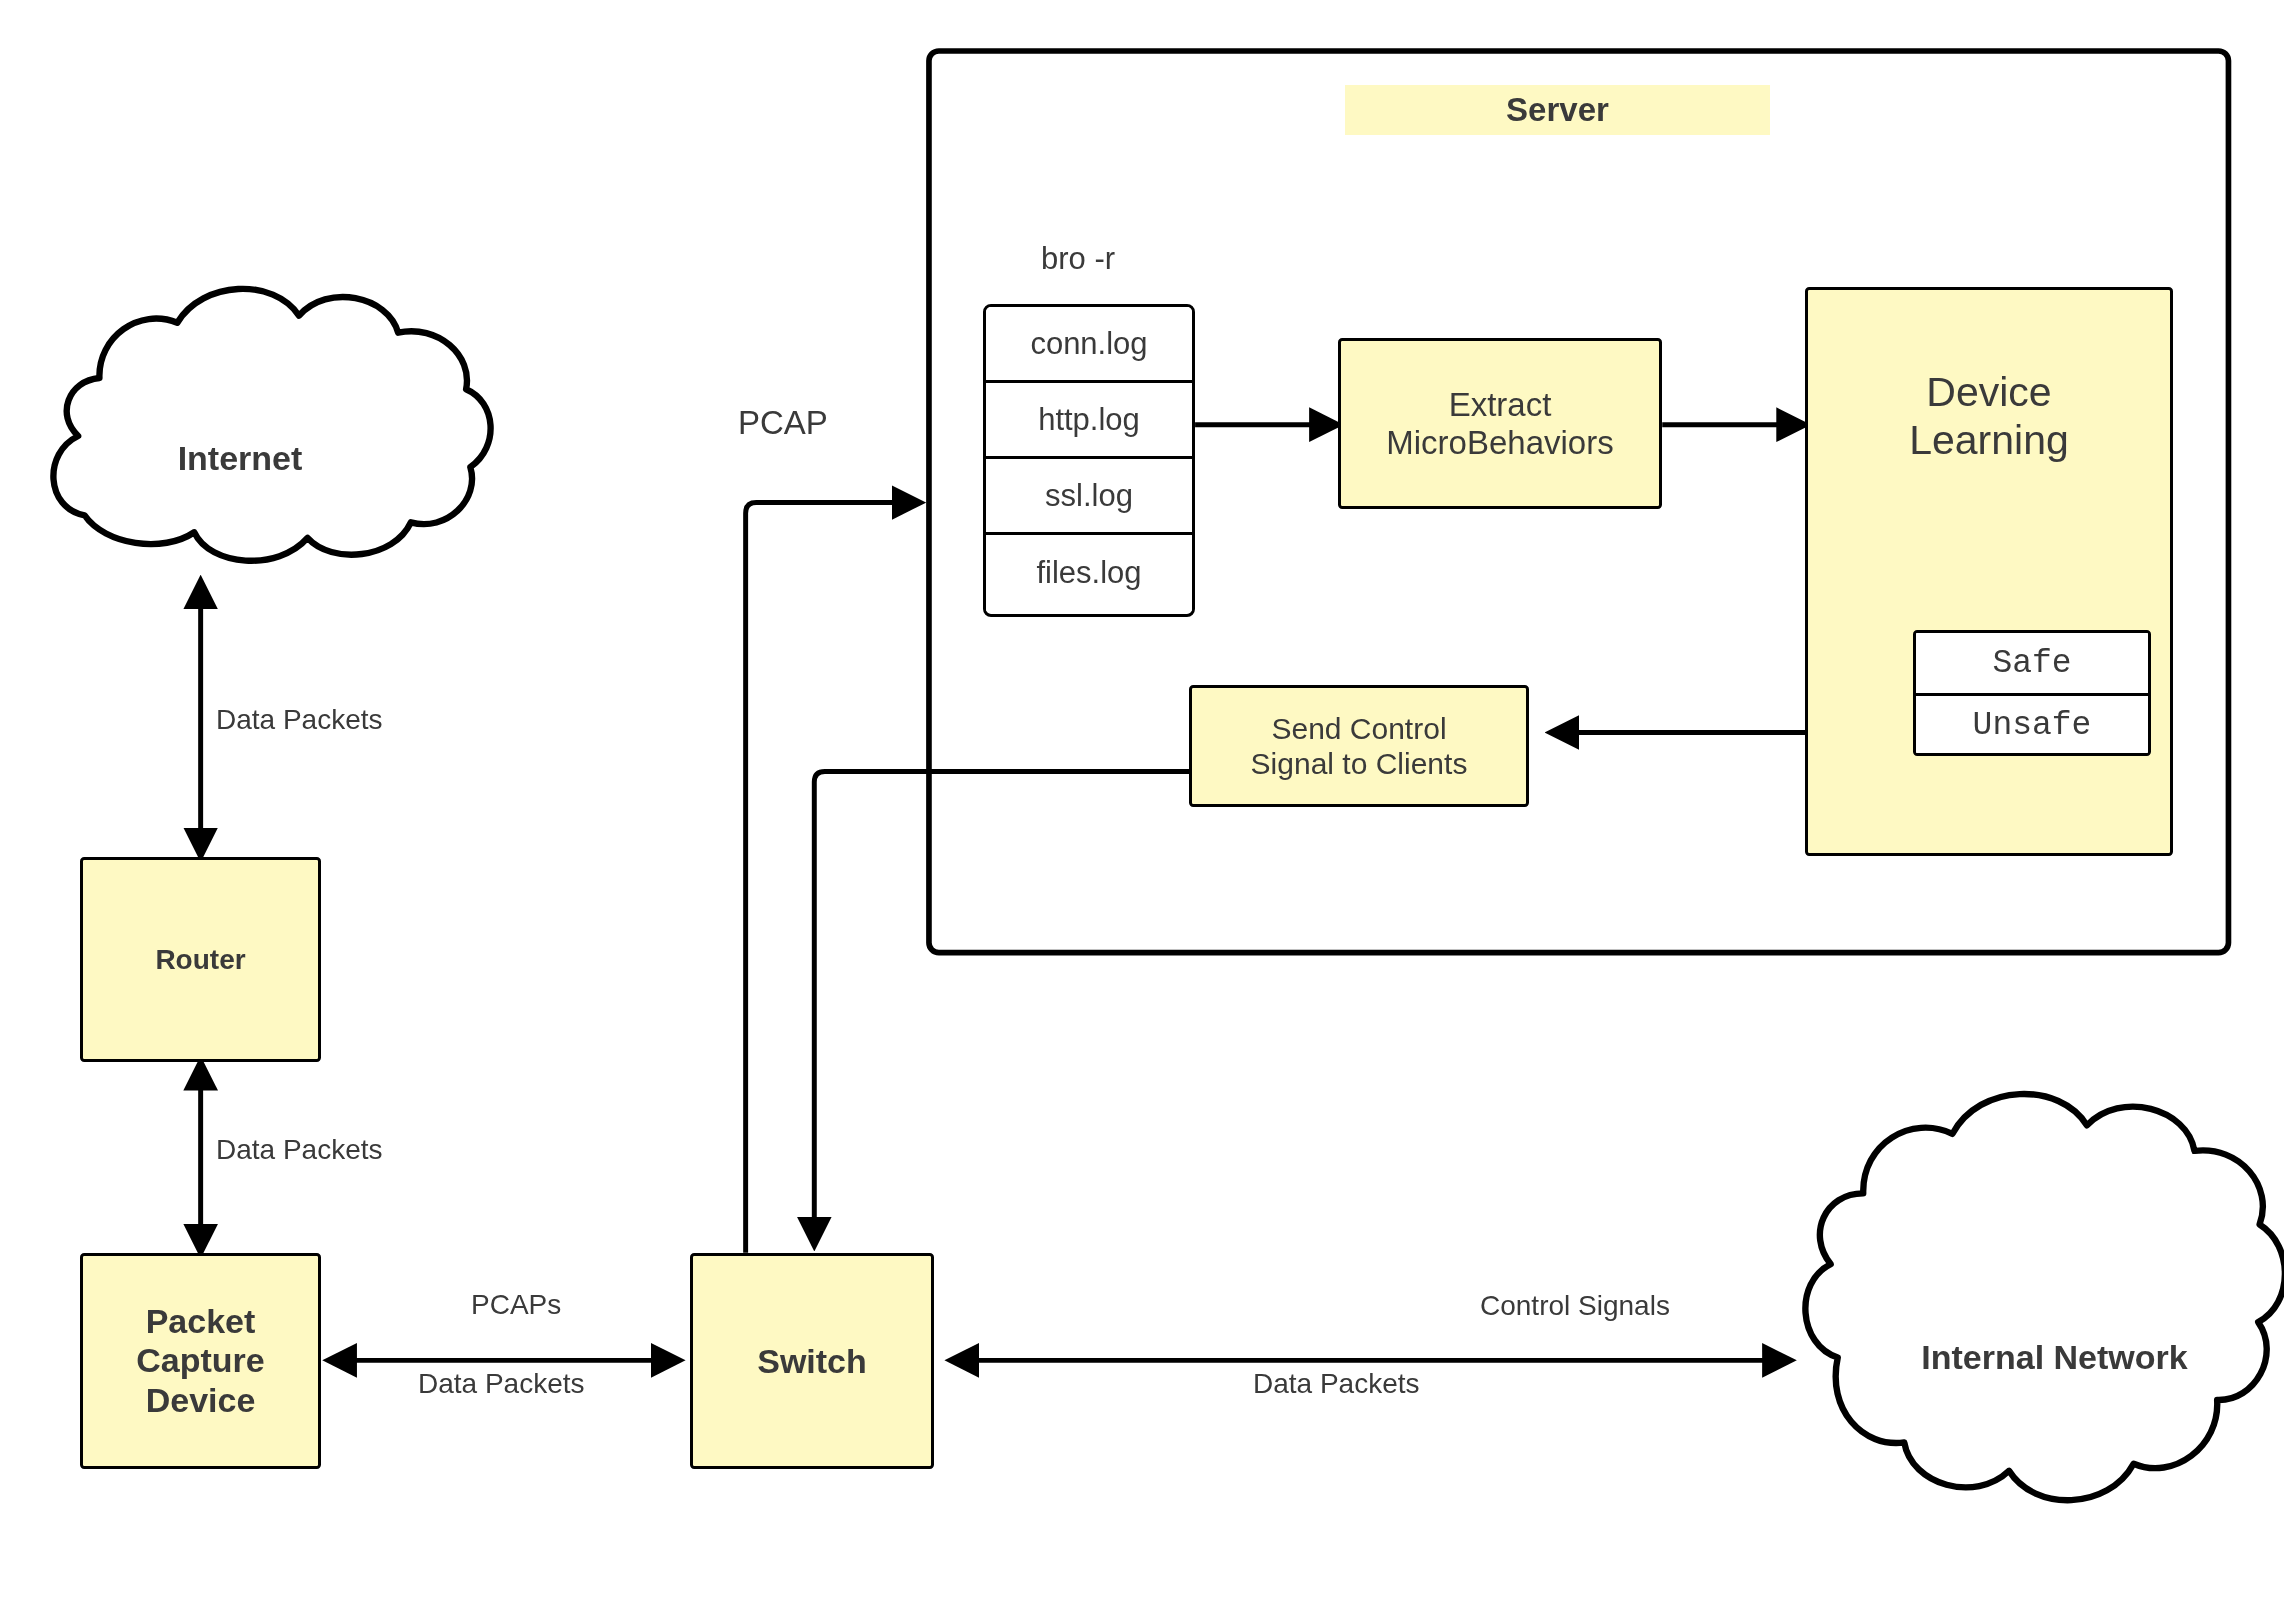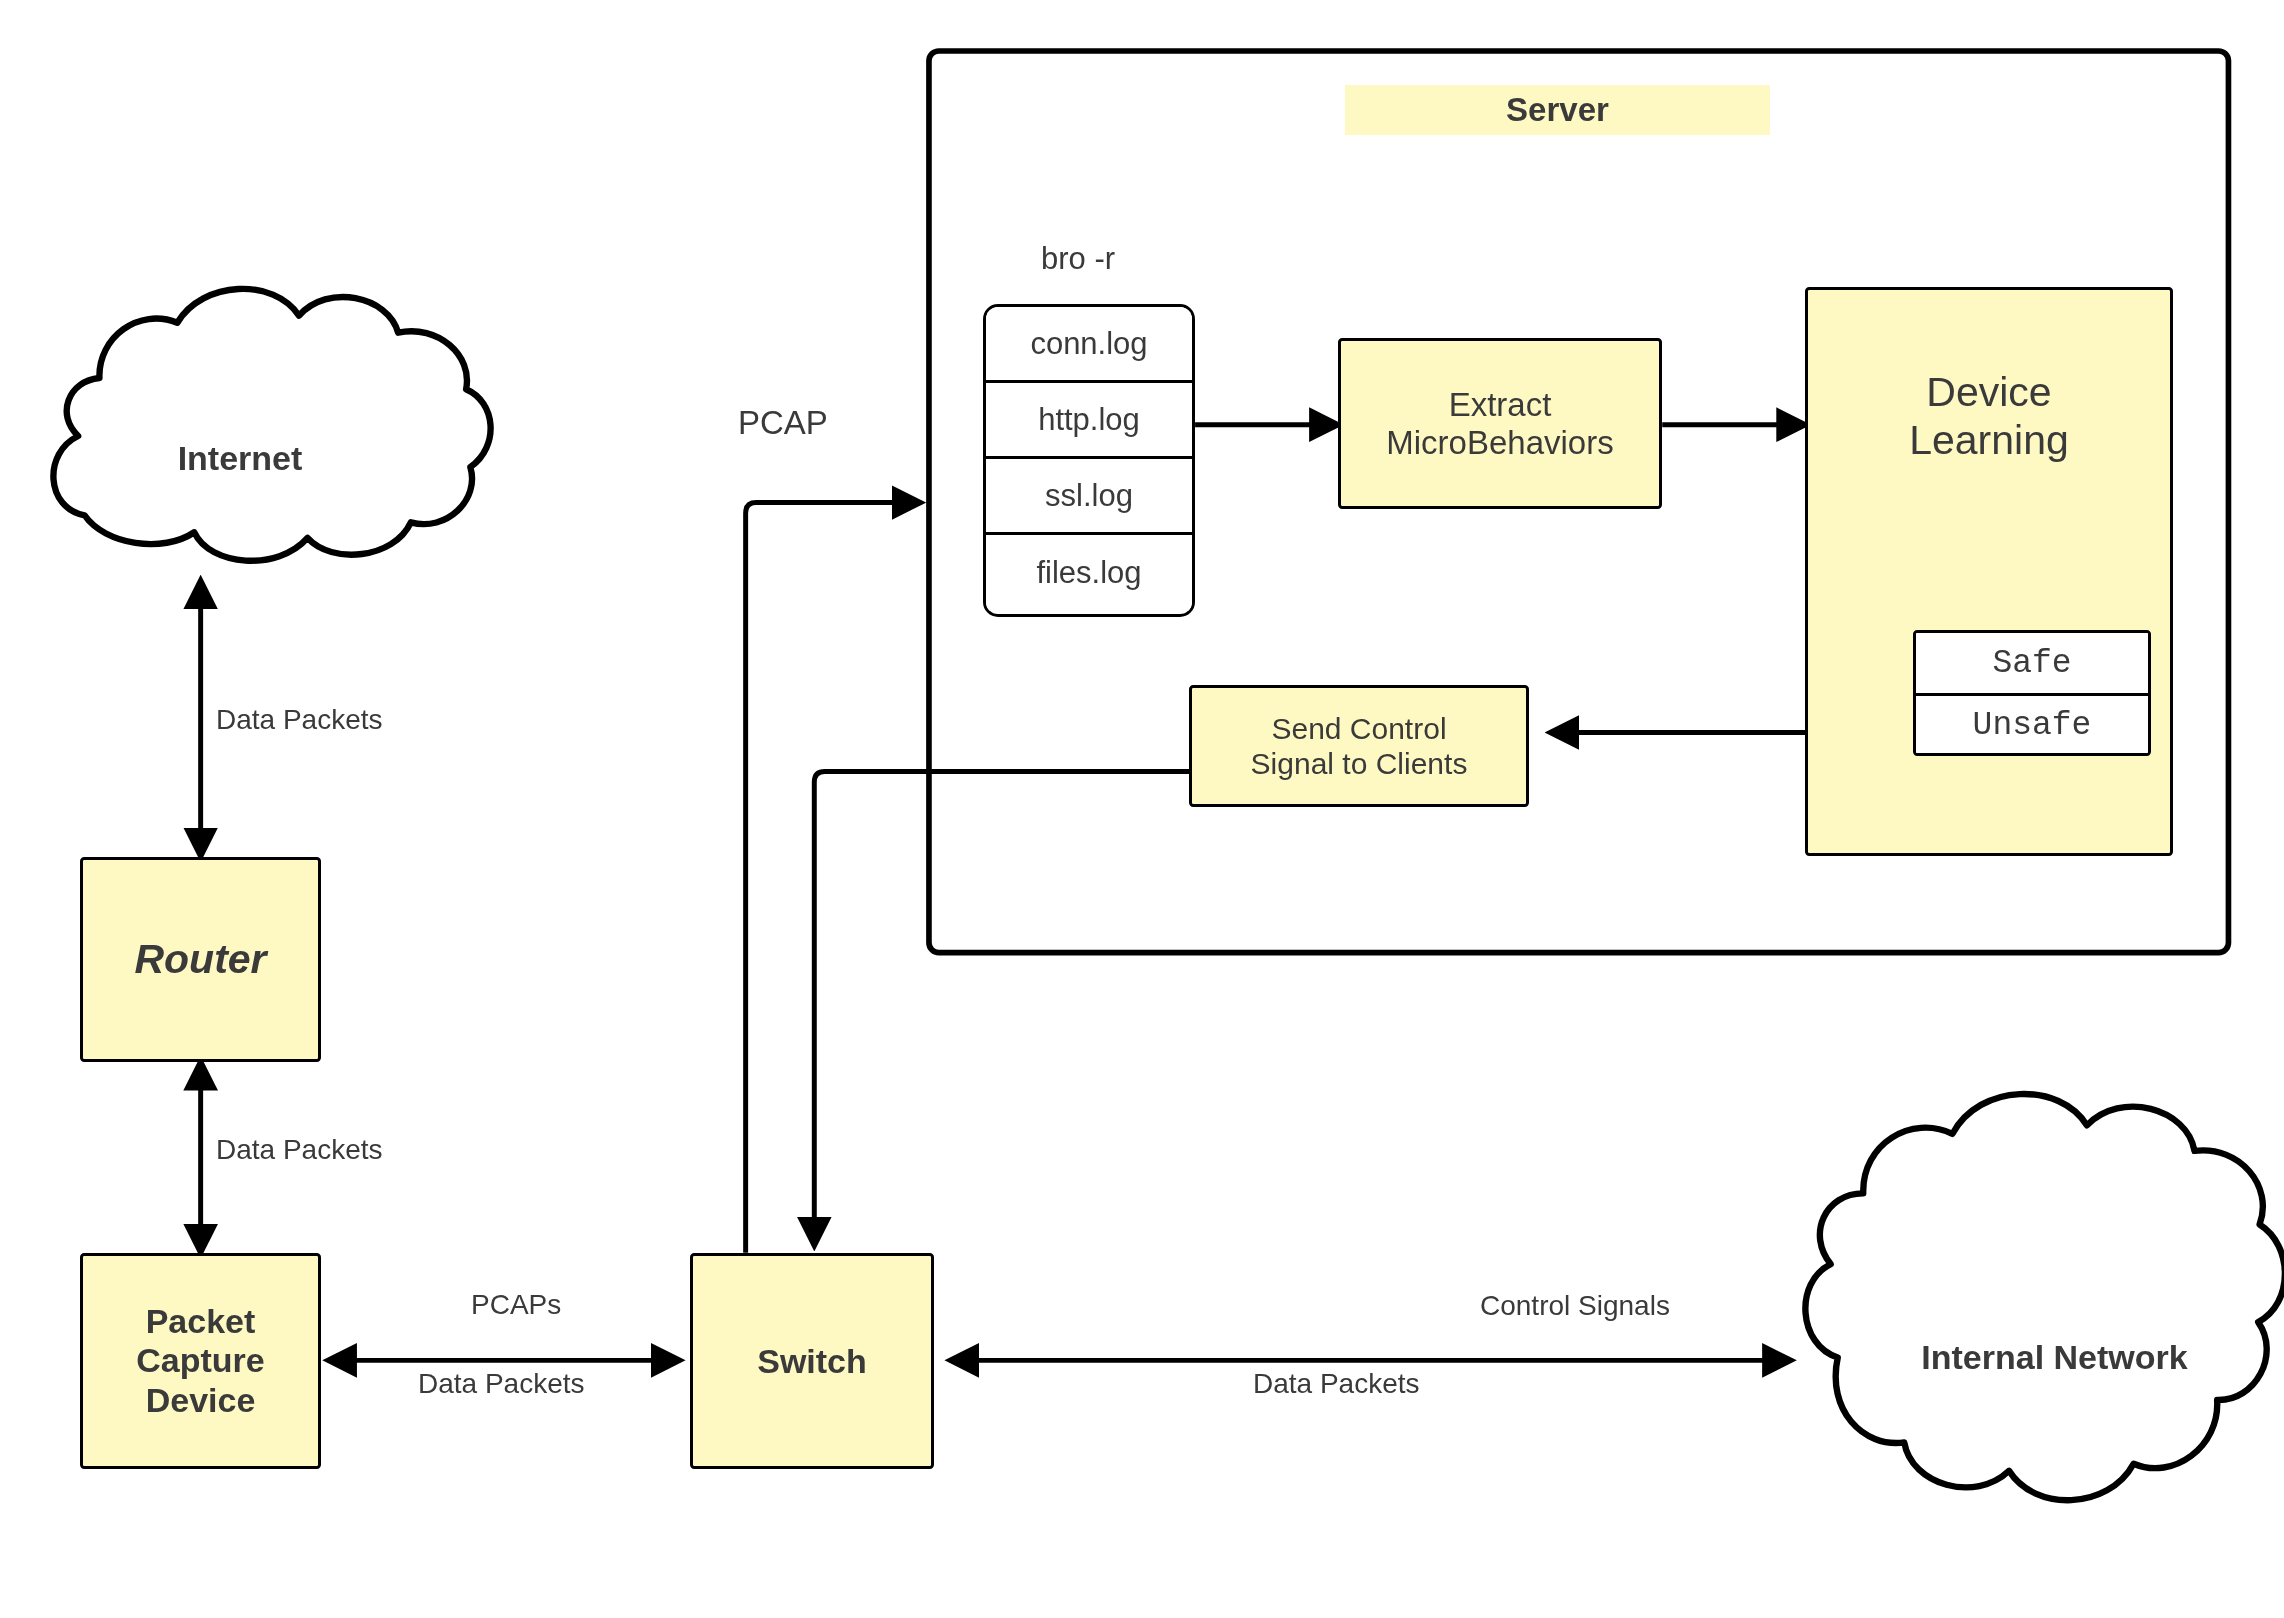--- a/index.html
+++ b/index.html
@@ -60,21 +60,21 @@
     left: 0;
     width: 100%;
     text-align: center;
     font-weight: bold;
     color: #3a3a3a;
   }
   .log-stack {
     position: absolute;
     box-sizing: border-box;
     border: 3.5px solid #000000;
-    border-radius: 15px;
+    border-radius: 8px;
     background: #ffffff;
     overflow: hidden;
   }
   .log-row {
     box-sizing: border-box;
     display: flex;
     align-items: center;
     justify-content: center;
     color: #3a3a3a;
     border-bottom: 3.5px solid #000000;
@@ -218,21 +218,21 @@
       <div class="plain-label">Send Control</div>
       <div class="plain-label">Signal to Clients</div>
     </div>
   </div>
 
   <div class="cloud-wrap" style="left:42px; top:439px; width:396px; height:57px;">
     <div class="cloud-text" style="top:0; font-size:34px;">Internet</div>
   </div>
 
   <div class="node rect" style="left:80px; top:857px; width:241px; height:205px;">
-    <span class="bold-label" style="font-size:41px;font-style:italic;">Router</span>
+    <span class="bold-label" style="font-size:28px;">Router</span>
   </div>
 
   <div class="node rect" style="left:80px; top:1253px; width:241px; height:216px;">
     <div style="font-size:34px; line-height:1.15;">
       <div class="bold-label">Packet</div>
       <div class="bold-label">Capture</div>
       <div class="bold-label">Device</div>
     </div>
   </div>
 

